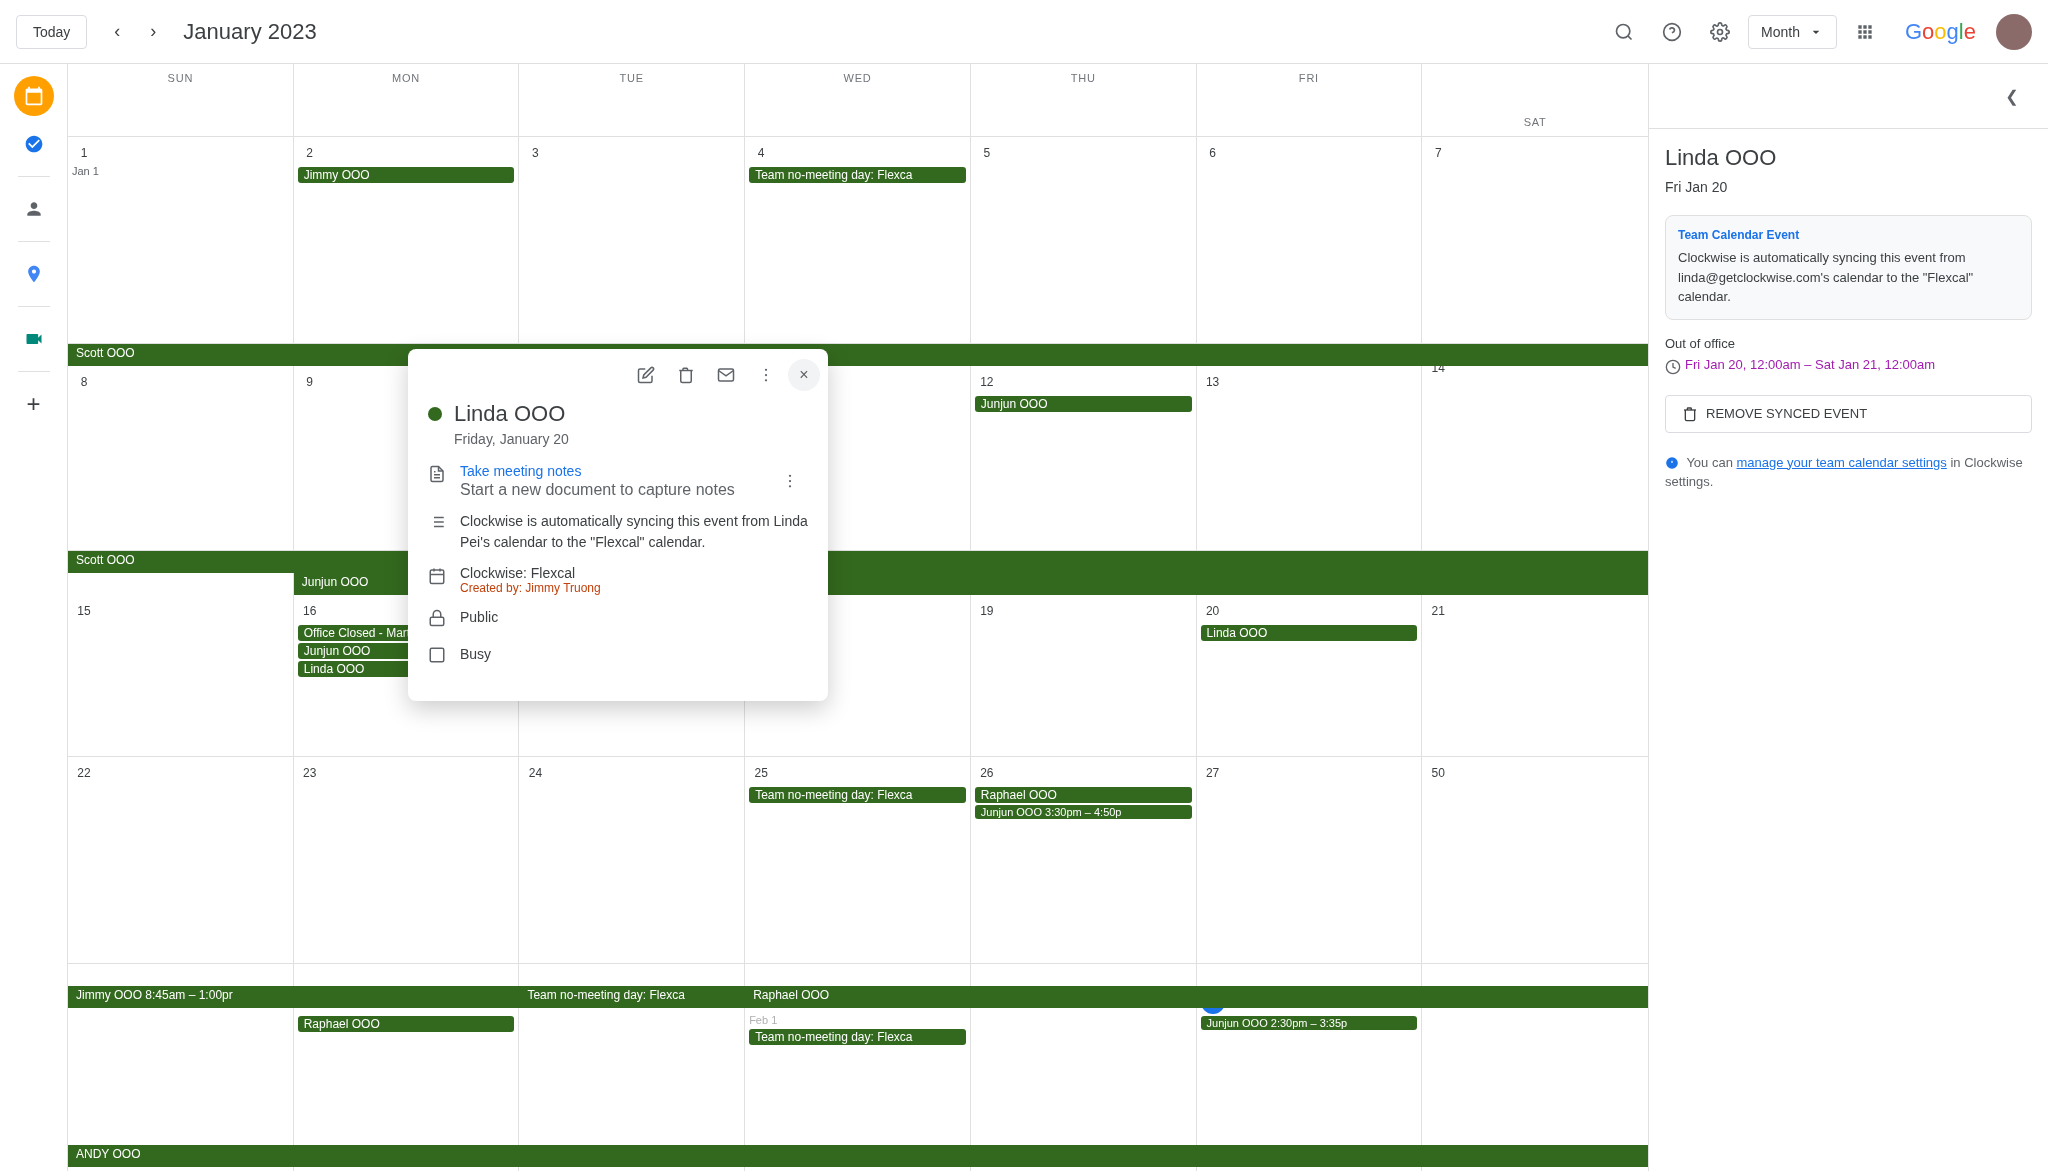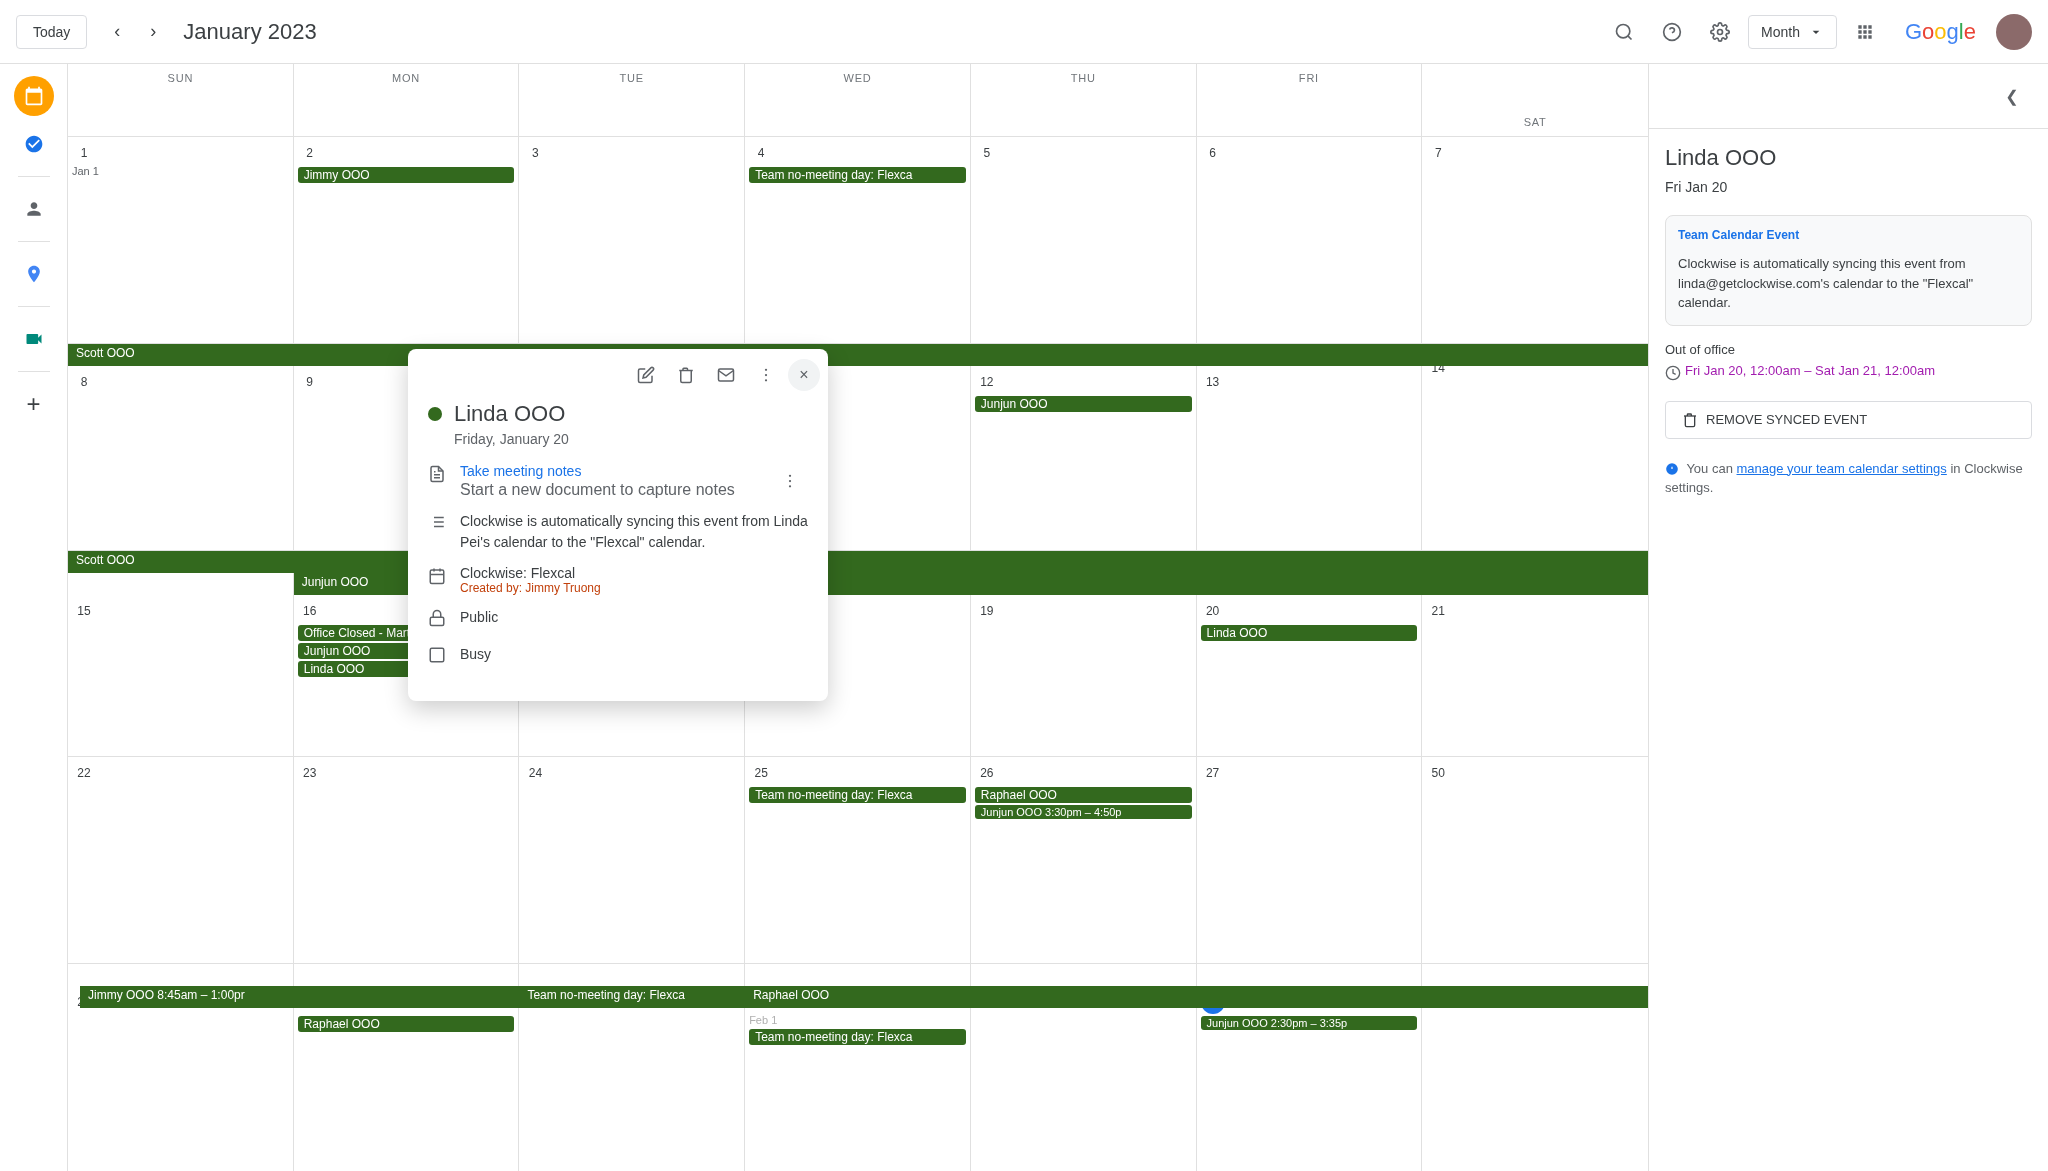--- a/index.html
+++ b/index.html
@@ -86,21 +86,21 @@
     .right-sidebar-header {
       display: flex; align-items: center; justify-content: space-between;
       padding: 12px 16px; border-bottom: 1px solid #e0e0e0;
     }
     .event-detail-title { font-size: 22px; font-weight: 400; color: #3c4043; padding: 16px 16px 4px; }
     .event-detail-date { font-size: 14px; color: #3c4043; padding: 4px 16px 12px; }
     .detail-card {
       border: 1px solid #e0e0e0; border-radius: 8px; padding: 12px; margin: 8px 16px;
       background: #f8f9fa;
     }
-    .detail-card-title { font-size: 12px; font-weight: 600; color: #1a73e8; margin-bottom: 12px; }
+    .detail-card-title { font-size: 12px; font-weight: 600; color: #1a73e8; margin-bottom: 6px; }
     .detail-card-text { font-size: 13px; color: #3c4043; line-height: 1.5; }
     .ooo-section { padding: 8px 16px; }
     .ooo-label { font-size: 13px; font-weight: 500; color: #3c4043; margin-bottom: 6px; }
     .ooo-time { display: flex; align-items: flex-start; gap: 4px; font-size: 13px; color: #a21caf; }
     .remove-btn {
       margin: 12px 16px; border: 1px solid #dadce0; border-radius: 4px;
       padding: 10px 16px; display: flex; align-items: center; gap: 8px;
       cursor: pointer; font-size: 13px; font-weight: 500; color: #3c4043; background: #fff;
     }
     .manage-text { padding: 8px 16px; font-size: 13px; color: #5f6368; line-height: 1.5; }
@@ -372,24 +372,25 @@
         </div>
         <div class="calendar-cell">
           <div class="cell-date">27</div>
         </div>
         <div class="calendar-cell">
           <div class="cell-date">50</div>
         </div>
       </div>
 
       <div class="calendar-week" style="position:relative;">
-        <div style="position:absolute;top:22px;left:12px;right:calc(5/7*100% - 4px);height:22px;background:#33691e;color:#fff;font-size:12px;padding:2px 8px;z-index:2;cursor:pointer;">Jimmy OOO 8:45am – 1:00pr</div>
+        <div style="position:absolute;top:22px;left:0;right:calc(5/7*100% - 4px);height:22px;background:#33691e;color:#fff;font-size:12px;padding:2px 8px;z-index:2;cursor:pointer;">Jimmy OOO 8:45am – 1:00pr</div>
         <div style="position:absolute;top:22px;left:calc(2/7*100%);right:calc(3/7*100% - 4px);height:22px;background:#33691e;color:#fff;font-size:12px;padding:2px 8px;z-index:2;cursor:pointer;overflow:hidden;white-space:nowrap;text-overflow:ellipsis;">Team no-meeting day: Flexca</div>
         <div style="position:absolute;top:22px;left:calc(3/7*100%);right:0;height:22px;background:#33691e;color:#fff;font-size:12px;padding:2px 8px;z-index:2;cursor:pointer;">Raphael OOO</div>
 
+        <div style="position:absolute;bottom:4px;left:0;right:0;height:22px;background:#33691e;color:#fff;font-size:12px;padding:2px 8px;z-index:2;cursor:pointer;">ANDY OOO</div>
         <div class="calendar-cell" style="padding-top:26px;">
           <div class="cell-date">29</div>
         </div>
         <div class="calendar-cell" style="padding-top:26px;">
           <div class="cell-date">30</div>
           <div class="event-bar" style="background:#33691e;">Raphael OOO</div>
         </div>
         <div class="calendar-cell" style="padding-top:26px;">
           <div class="cell-date">31</div>
         </div>

